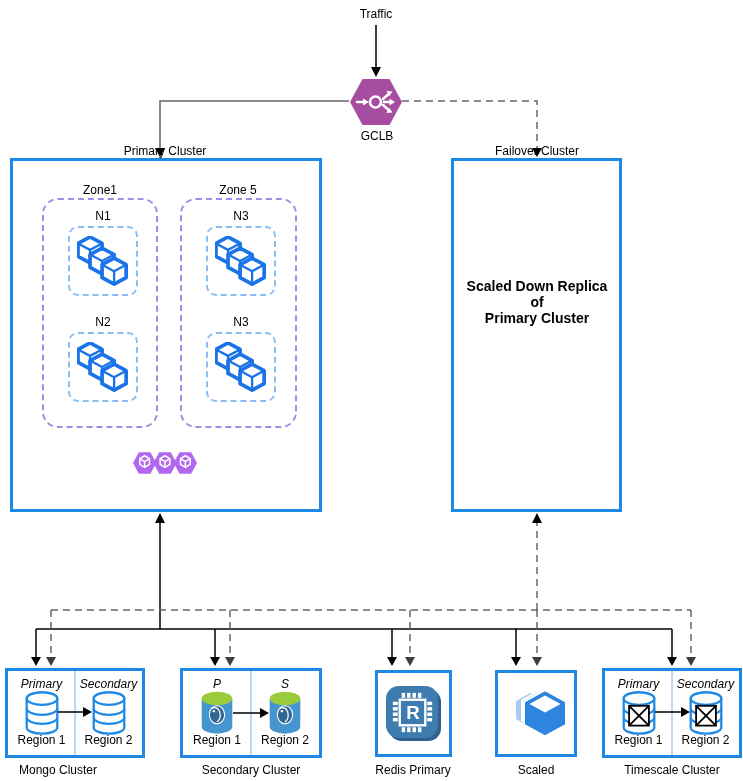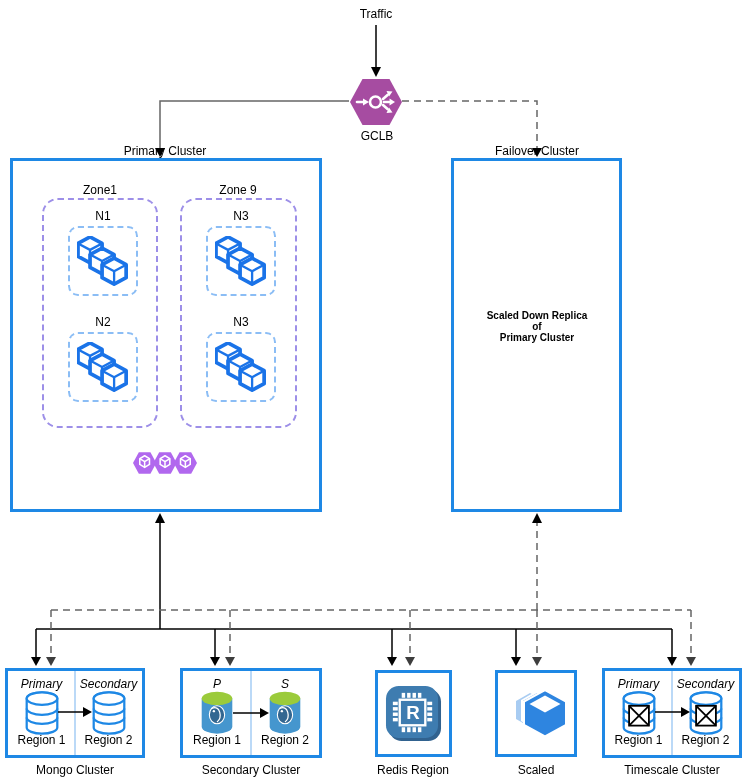--- a/index.html
+++ b/index.html
@@ -10,21 +10,21 @@
   .zone{position:absolute;border:2px dashed var(--zone_border);border-radius:16px;box-sizing:border-box;}
   .node{position:absolute;border:2px dashed var(--node_border);border-radius:10px;box-sizing:border-box;
         display:flex;align-items:center;justify-content:center;}
   .divider{position:absolute;top:0;bottom:0;left:calc(50% - 1px);width:2px;background:var(--divider);}
   .icon{position:absolute;}
   .cellicon{position:absolute;top:50%;transform:translate(-50%,-50%);}
   .role{position:absolute;top:13px;transform:translate(-50%,-50%);white-space:nowrap;font-style:italic;}
   .region{position:absolute;top:calc(100% - 15px);transform:translate(-50%,-50%);white-space:nowrap;}
   .centericon{display:flex;align-items:center;justify-content:center;}
   .failover-body{position:absolute;left:537px;top:302px;transform:translate(-50%,-50%);
-                 text-align:center;font-weight:bold;font-size:10px;white-space:pre-line;margin-top:24px;}
+                 text-align:center;font-weight:bold;font-size:14px;white-space:pre-line;}
   .connectors{position:absolute;left:0;top:0;pointer-events:none;}
   
   .ln{stroke:#000;stroke-width:1.5;fill:none;}
   .lg{stroke:#666;stroke-width:1.5;fill:none;}
   .dash{stroke-dasharray:7,5;}
   .ah{fill:#000;stroke:none;}
   .ahg{fill:#3d3d3d;stroke:none;}
   
   .cube-face{fill:#fff;stroke:var(--icon_blue);stroke-width:4;stroke-linejoin:round;}
   .cube-edge{fill:none;stroke:var(--icon_blue);stroke-width:2.5;}
@@ -167,21 +167,21 @@
         <use href="#cubeset"></use>
       </svg>
   </div>
   <div class="lbl" style="left:103px;top:322px">N2</div>
   <div class="node" style="left:68px;top:332px;width:70px;height:70px">
     <svg width="52" height="50" viewBox="0 0 56 54">
         <use href="#cubeset"></use>
       </svg>
   </div>
 
-  <div class="lbl" style="left:238px;top:190px">Zone 9</div>
+  <div class="lbl" style="left:238px;top:190px">Zone 5</div>
   <div class="zone" style="left:180px;top:198px;width:117px;height:230px"></div>
   <div class="lbl" style="left:241px;top:216px">N3</div>
   <div class="node" style="left:206px;top:226px;width:70px;height:70px">
     <svg width="52" height="50" viewBox="0 0 56 54">
         <use href="#cubeset"></use>
       </svg>
   </div>
   <div class="lbl" style="left:241px;top:322px">N3</div>
   <div class="node" style="left:206px;top:332px;width:70px;height:70px">
     <svg width="52" height="50" viewBox="0 0 56 54">
@@ -205,21 +205,21 @@
     <div class="role" style="left:75%">Secondary</div>
     <svg class="cellicon" style="left:25%" width="36" height="46" viewBox="0 0 40 50">
         <use href="#dbcyl"></use>
       </svg>
     <svg class="cellicon" style="left:75%" width="36" height="46" viewBox="0 0 40 50">
         <use href="#dbcyl"></use>
       </svg>
     <div class="region" style="left:25%">Region 1</div>
     <div class="region" style="left:75%">Region 2</div>
   </div>
-  <div class="lbl" style="left:75px;top:770px">Mongo Cluster</div>
+  <div class="lbl" style="left:58px;top:770px">Mongo Cluster</div>
 
   <div class="box" style="left:180px;top:668px;width:142px;height:90px">
     <div class="divider"></div>
     <div class="role" style="left:25%">P</div>
     <div class="role" style="left:75%">S</div>
     <svg class="cellicon" style="left:25%" width="36" height="46" viewBox="0 0 40 50">
         <use href="#pgcyl"></use>
       </svg>
     <svg class="cellicon" style="left:75%" width="36" height="46" viewBox="0 0 40 50">
         <use href="#pgcyl"></use>
@@ -227,21 +227,21 @@
     <div class="region" style="left:25%">Region 1</div>
     <div class="region" style="left:75%">Region 2</div>
   </div>
   <div class="lbl" style="left:251px;top:770px">Secondary Cluster</div>
 
   <div class="box centericon" style="left:375px;top:670px;width:77px;height:87px">
     <svg width="57" height="57" viewBox="0 0 58 58">
         <use href="#redischip"></use>
       </svg>
   </div>
-  <div class="lbl" style="left:413px;top:770px">Redis Region</div>
+  <div class="lbl" style="left:413px;top:770px">Redis Primary</div>
 
   <div class="box centericon" style="left:495px;top:670px;width:82px;height:87px">
     <svg width="64" height="54" viewBox="0 0 64 54">
         <use href="#storagecubes"></use>
       </svg>
   </div>
   <div class="lbl" style="left:536px;top:770px">Scaled</div>
 
   <div class="box" style="left:602px;top:668px;width:140px;height:90px">
     <div class="divider"></div>

